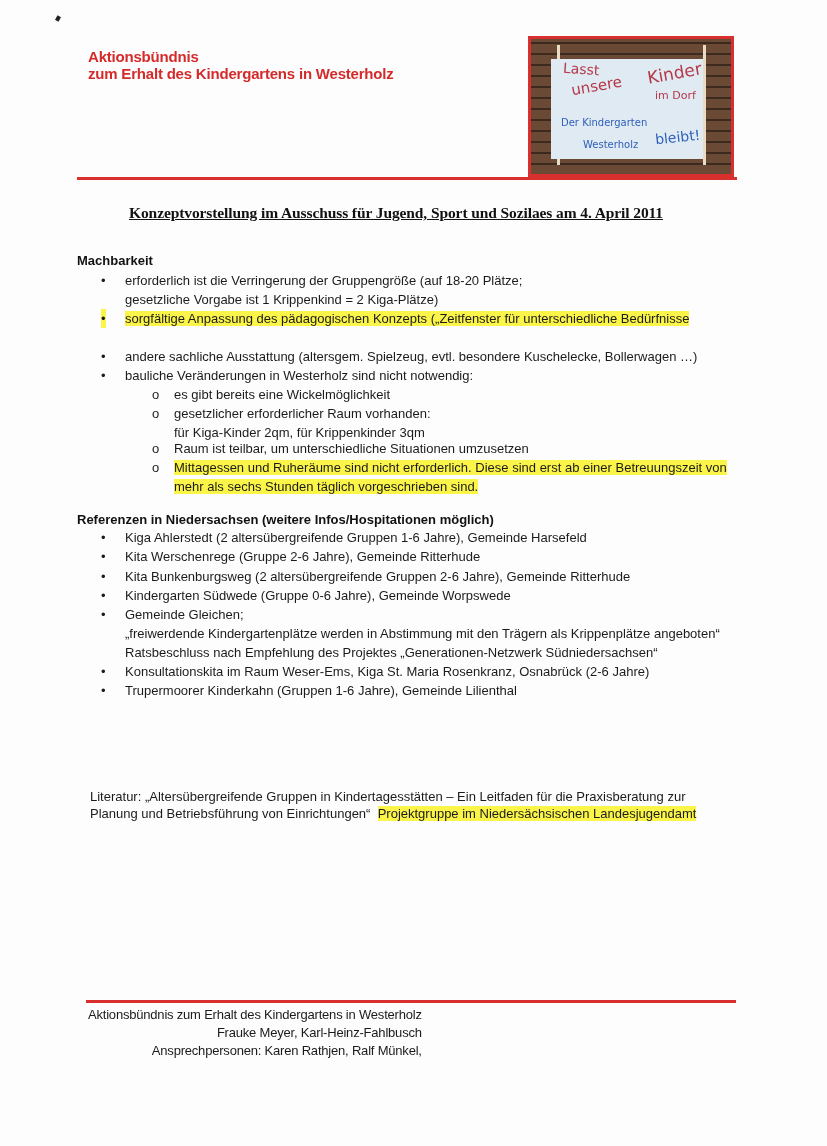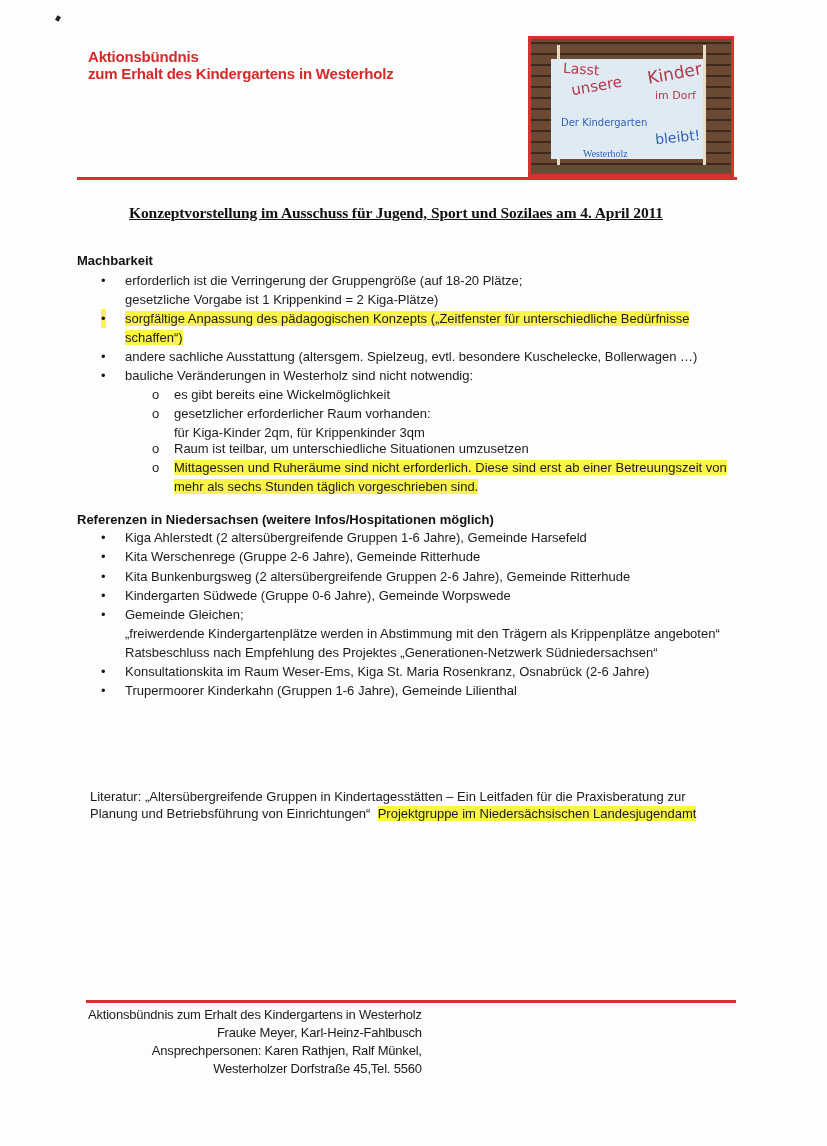--- a/index.html
+++ b/index.html
@@ -35,21 +35,21 @@
   .banner-cloth {
     position:absolute; left:20px; top:20px; width:152px; height:100px;
     background:#dfeaf3; font-family:"DejaVu Sans", sans-serif;
   }
   .banner-cloth span { position:absolute; white-space:nowrap; }
   .b1 { left:12px; top:2px; font-size:14px; color:#b5384a; transform:rotate(4deg); }
   .b2 { left:20px; top:18px; font-size:15px; color:#b5384a; transform:rotate(-10deg); }
   .b3 { left:96px; top:4px; font-size:17px; color:#b5384a; transform:rotate(-10deg); }
   .b4 { left:104px; top:30px; font-size:11px; color:#b5384a; }
   .b5 { left:10px; top:58px; font-size:10px; color:#2f5fb8;text-align:right; }
-  .b6 { left:32px; top:89px; font-size:10px; color:#2f5fb8;font-family:Liberation Serif, serif; }
+  .b6 { left:32px; top:80px; font-size:10px; color:#2f5fb8; }
   .b7 { left:104px; top:70px; font-size:14px; color:#2f5fb8; transform:rotate(-6deg); }
 
   .doc-title {
     position:absolute; left:129px; top:204px;
     font-family:"Liberation Serif", serif; font-weight:bold; font-size:15.5px;
     text-decoration:underline; color:#111; letter-spacing:-0.1px;
   }
   .section-heading {
     position:absolute; left:77px; font-weight:bold; font-size:13px; color:#111;
   }
@@ -110,21 +110,20 @@
 
 <span class="bullet" style="left:101px;top:271px">•</span>
 <div class="item" style="left:125px;top:271px">
   <div>erforderlich ist die Verringerung der Gruppengröße (auf 18-20 Plätze;</div>
   <div>gesetzliche Vorgabe ist 1 Krippenkind = 2 Kiga-Plätze)</div>
 </div>
 
 <span class="bullet hl" style="left:101px;top:309px">•</span>
 <div class="item" style="left:125px;top:309px">
   <div><span class="hl">sorgfältige Anpassung des pädagogischen Konzepts („Zeitfenster für unterschiedliche Bedürfnisse</span></div>
-  <div><span class="hl">schaffen“)</span></div>
 </div>
 
 <span class="bullet" style="left:101px;top:347px">•</span>
 <div class="item" style="left:125px;top:347px">
   <div>andere sachliche Ausstattung (altersgem. Spielzeug, evtl. besondere Kuschelecke, Bollerwagen …)</div>
 </div>
 
 <span class="bullet" style="left:101px;top:366px">•</span>
 <div class="item" style="left:125px;top:366px">
   <div>bauliche Veränderungen in Westerholz sind nicht notwendig:</div>
@@ -197,14 +196,13 @@
     <span>Planung und Betriebsführung von Einrichtungen“</span>&nbsp;
     <span class="hl">Projektgruppe im Niedersächsischen Landesjugendamt</span>
   </div>
 </div>
 
 <div class="footer-rule"></div>
 <div class="footer">
   <div>Aktionsbündnis zum Erhalt des Kindergartens in Westerholz</div>
   <div>Frauke Meyer, Karl-Heinz-Fahlbusch</div>
   <div>Ansprechpersonen: Karen Rathjen, Ralf Münkel,</div>
-  <div>Westerholzer Dorfstraße 45,Tel. 5560</div>
 </div>
 
 </body></html>

